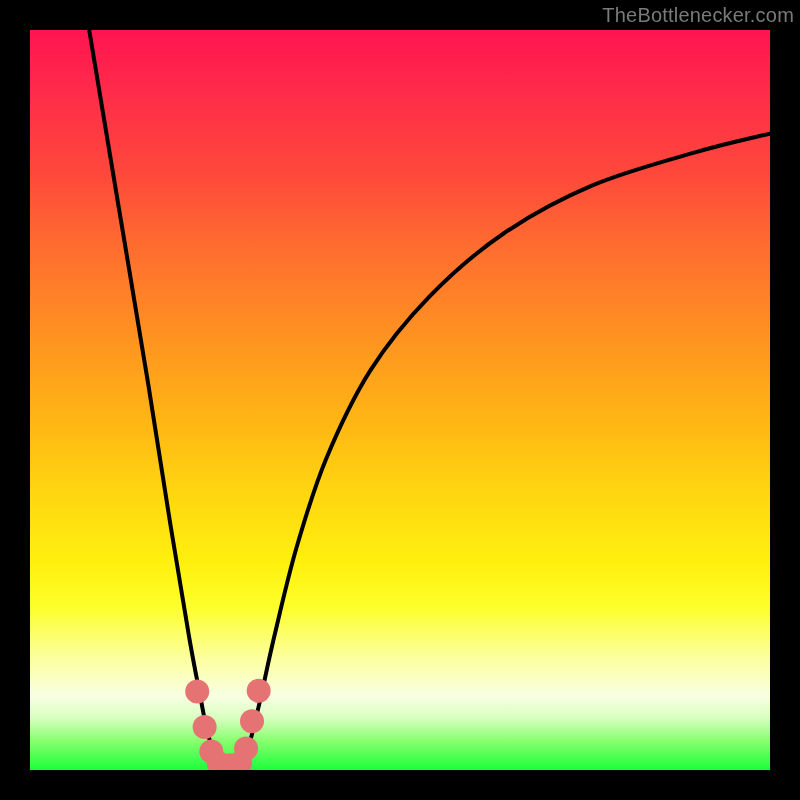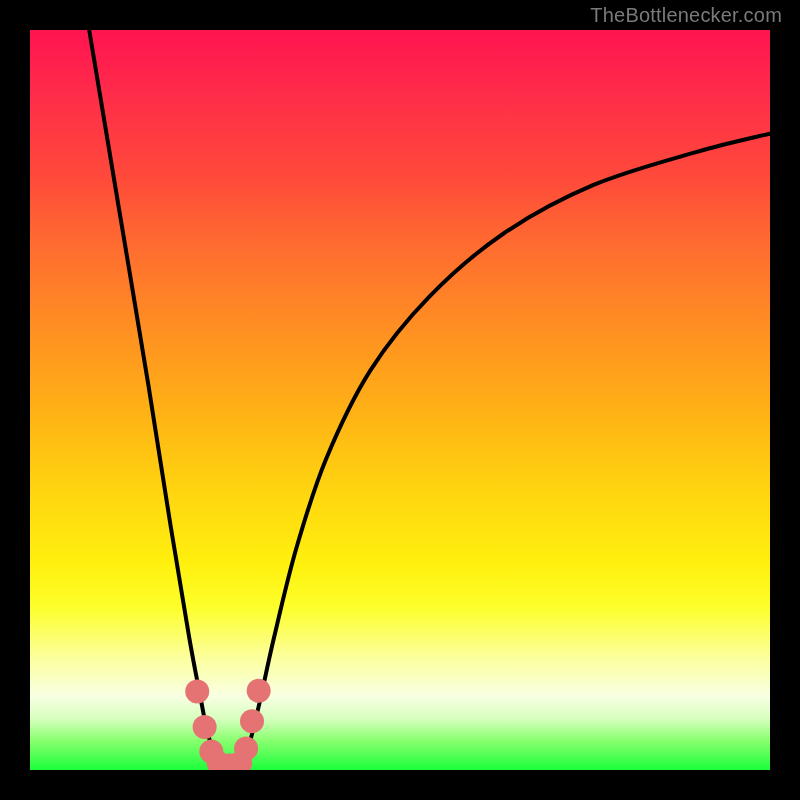--- a/index.html
+++ b/index.html
@@ -47,21 +47,21 @@
       #fcffa0 85%,
       #f8ffe2 90%,
       #d8ffc0 93%,
       #8aff70 96%,
       #1bff3a 100%
     );
   }
   .credit {
     position: absolute;
     top: 4px;
-    right: 18px;
+    right: 6px;
     color: #7a7a7a;
     font-size: 20px;
     font-weight: 500;
     letter-spacing: 0.2px;
     user-select: none;
   }
   svg.curves {
     position: absolute;
     left: 0;
     top: 0;

